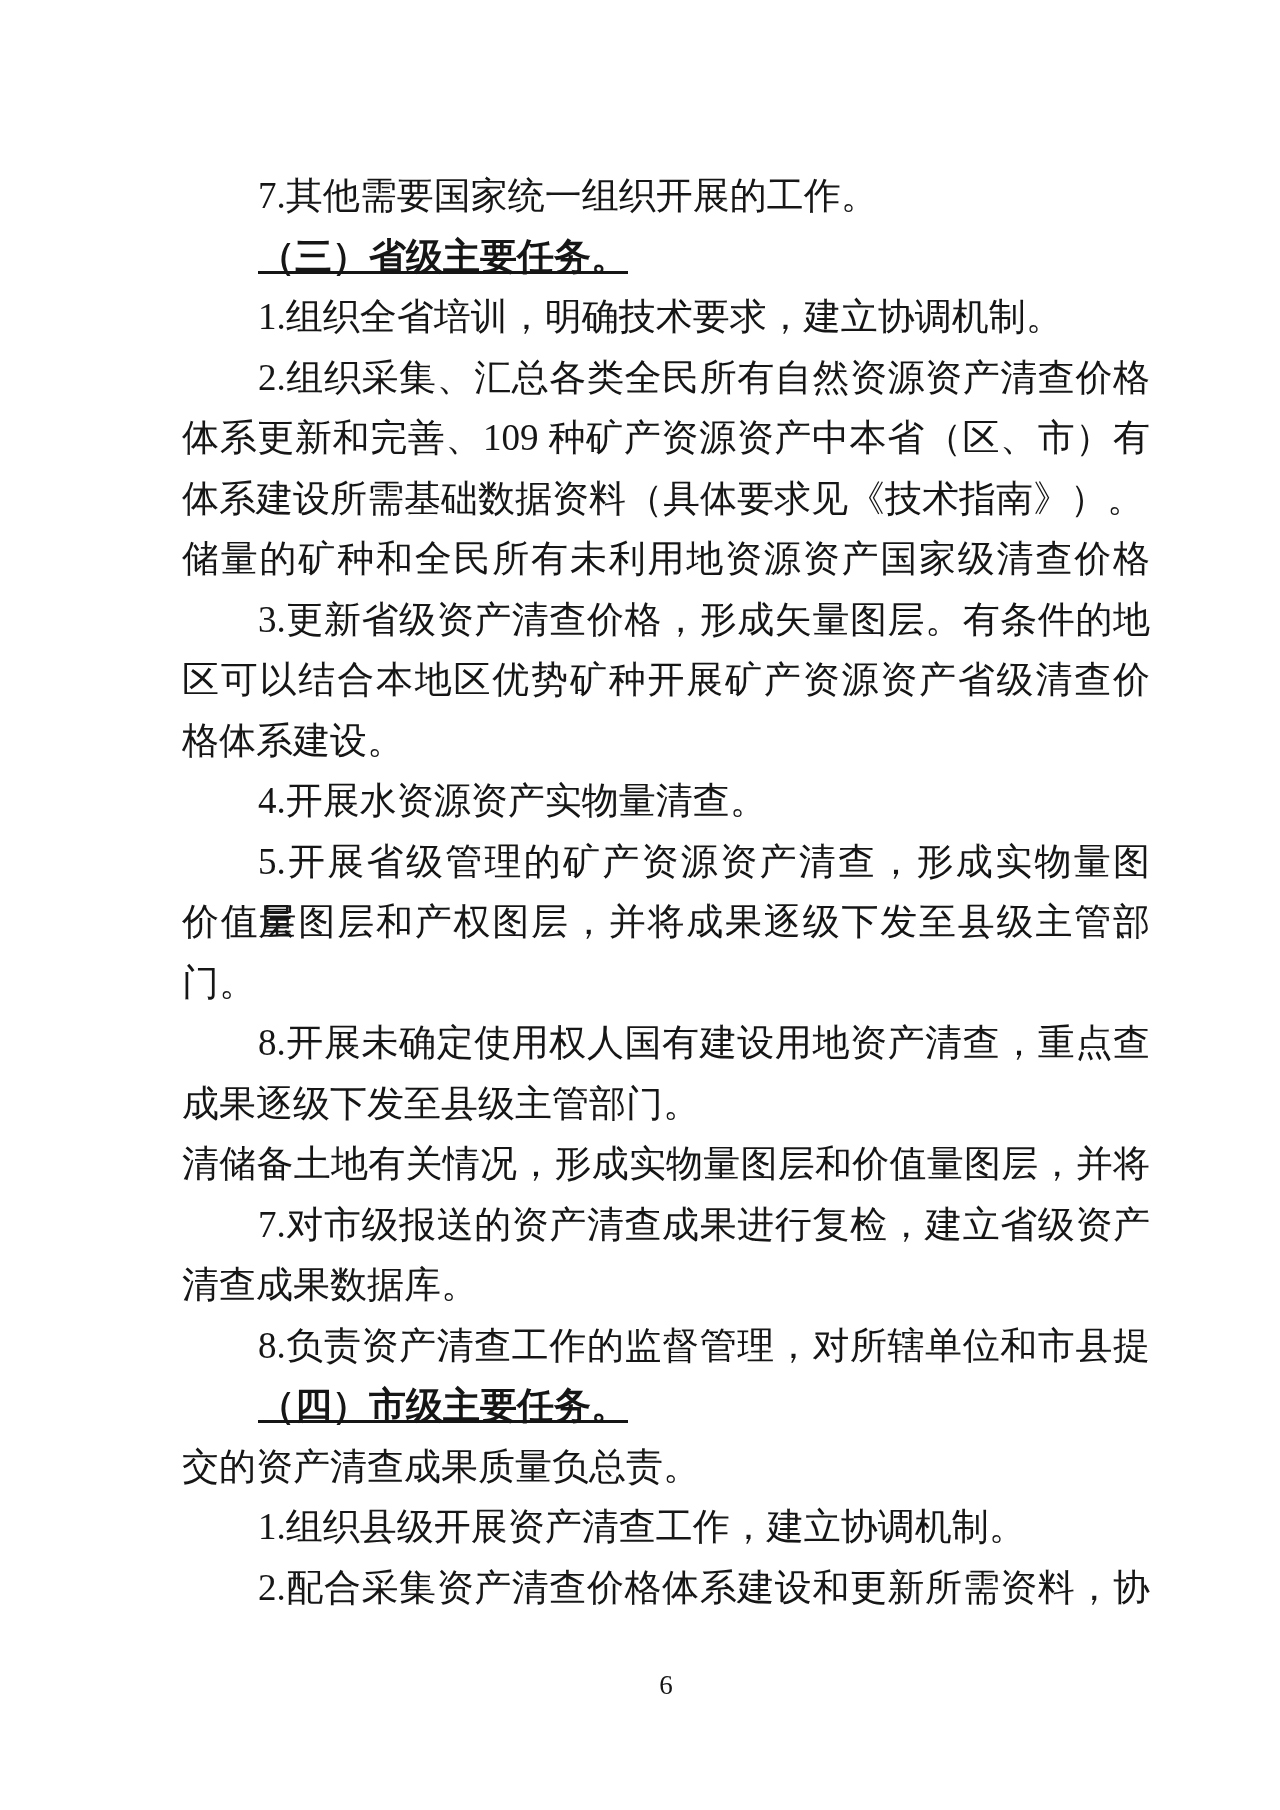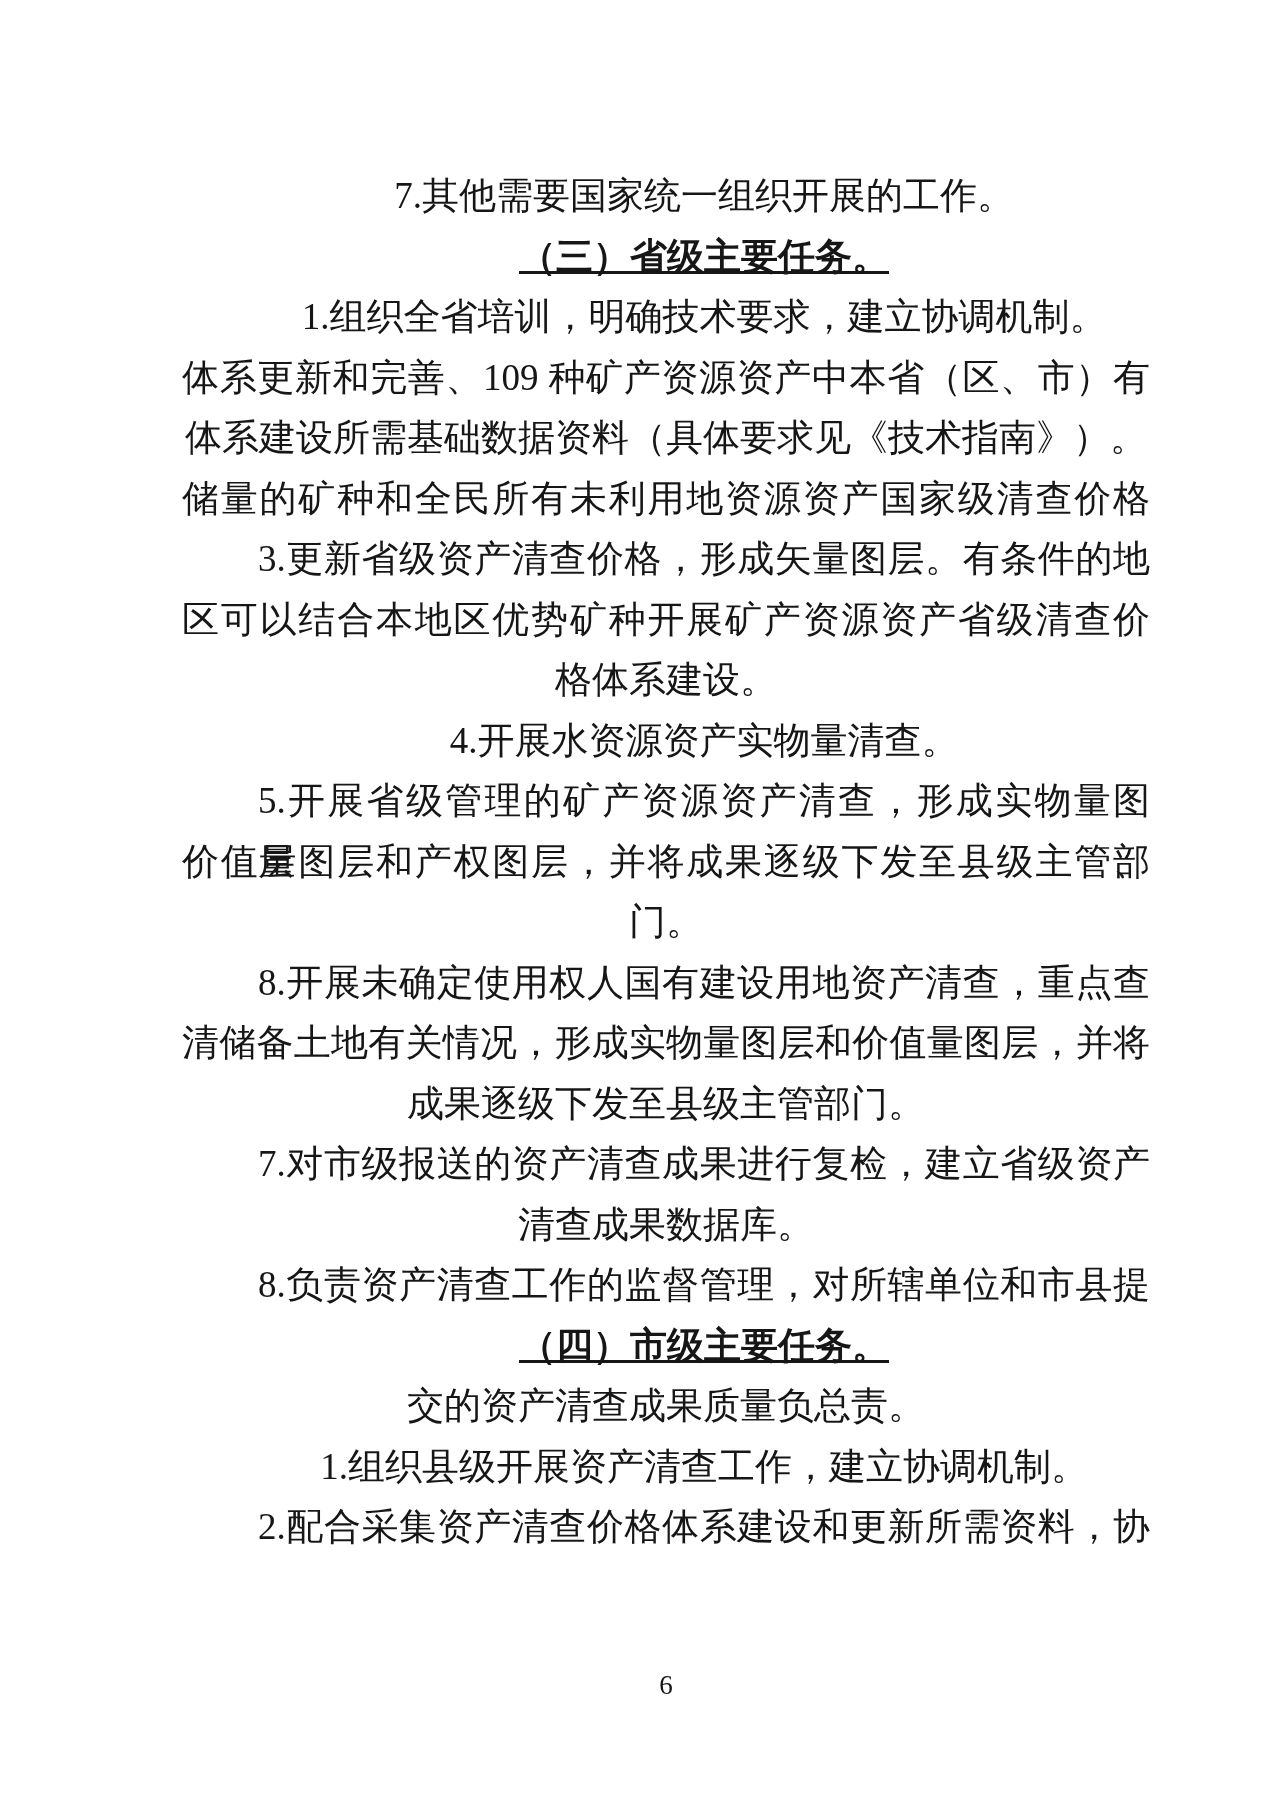--- a/index.html
+++ b/index.html
@@ -27,21 +27,21 @@
     position: absolute;
     left: 182px;
     top: 166px;
     width: 968px;
   }
   .line {
     font-size: 37px;
     line-height: 60.5px;
     height: 60.5px;
     white-space: nowrap;
-    text-align: center;
+    text-align: left;
     color: #161616;
   }
   .line.j {
     white-space: normal;
     text-align: justify;
     text-align-last: justify;
     text-justify: inter-ideograph;
   }
   .line.indent {
     padding-left: 76px;
@@ -62,33 +62,34 @@
   }
 </style>
 </head>
 <body>
 
 <div class="page">
   <div class="textblock">
     <div class="line indent">7.其他需要国家统一组织开展的工作。</div>
     <div class="line indent bold">（三）省级主要任务。</div>
     <div class="line indent">1.组织全省培训，明确技术要求，建立协调机制。</div>
+    <div class="line indent j">2.组织采集、汇总各类全民所有自然资源资产清查价格</div>
     <div class="line j">体系更新和完善、109 种矿产资源资产中本省（区、市）有</div>
     <div class="line">体系建设所需基础数据资料（具体要求见《技术指南》）。</div>
     <div class="line j">储量的矿种和全民所有未利用地资源资产国家级清查价格</div>
     <div class="line indent j">3.更新省级资产清查价格，形成矢量图层。有条件的地</div>
     <div class="line j">区可以结合本地区优势矿种开展矿产资源资产省级清查价</div>
     <div class="line">格体系建设。</div>
     <div class="line indent">4.开展水资源资产实物量清查。</div>
     <div class="line indent j">5.开展省级管理的矿产资源资产清查，形成实物量图层、</div>
     <div class="line j">价值量图层和产权图层，并将成果逐级下发至县级主管部</div>
     <div class="line">门。</div>
     <div class="line indent j">8.开展未确定使用权人国有建设用地资产清查，重点查</div>
+    <div class="line">成果逐级下发至县级主管部门。</div>
     <div class="line j">清储备土地有关情况，形成实物量图层和价值量图层，并将</div>
-    <div class="line">成果逐级下发至县级主管部门。</div>
     <div class="line indent j">7.对市级报送的资产清查成果进行复检，建立省级资产</div>
     <div class="line">清查成果数据库。</div>
     <div class="line indent j">8.负责资产清查工作的监督管理，对所辖单位和市县提</div>
     <div class="line indent bold">（四）市级主要任务。</div>
     <div class="line">交的资产清查成果质量负总责。</div>
     <div class="line indent">1.组织县级开展资产清查工作，建立协调机制。</div>
     <div class="line indent j">2.配合采集资产清查价格体系建设和更新所需资料，协</div>
   </div>
 
   <div class="pagenum">6</div>

